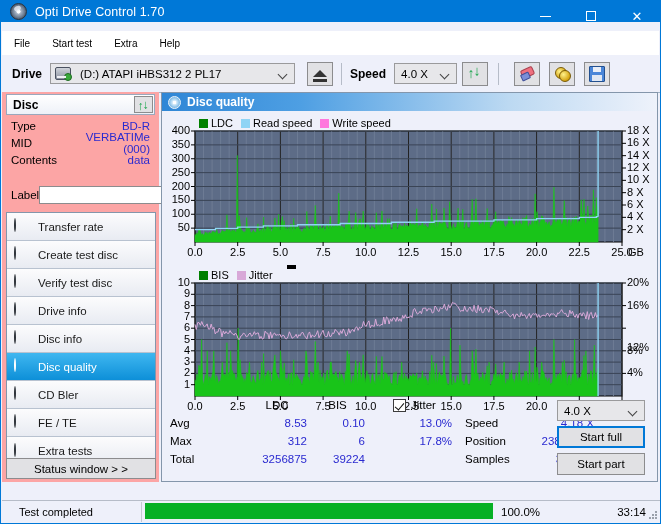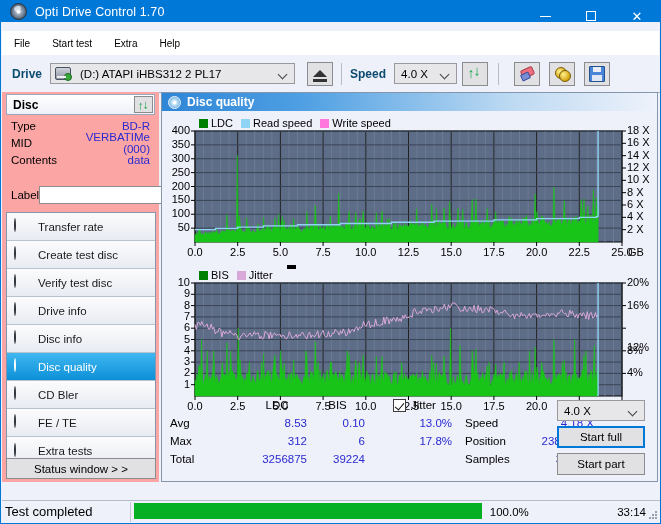--- a/index.html
+++ b/index.html
@@ -47,21 +47,21 @@
     position:absolute;left:1px;top:30px;width:657px;height:24px;
     background:#ffffff;display:flex;align-items:center;
   }
   .menu-item{padding:3px 10px;font-size:10px;color:#000;margin-left:2px;}
   
   .toolbar{
     position:absolute;left:1px;top:54px;width:658px;height:37px;
     background:#eef0fa;display:flex;align-items:center;
     border-bottom:1px solid #9fb2c6;
   }
-  .tb-label{font-size:12px;font-weight:bold;color:#0c4a6e;margin-left:10px;margin-right:8px;}
+  .tb-label{font-size:12px;font-weight:bold;color:#000000;margin-left:10px;margin-right:8px;}
   .combo{
     height:21px;background:#e7e7ea;border:1px solid #9a9a9c;
     display:flex;align-items:center;box-sizing:border-box;font-size:11.5px;color:#000;
     position:relative;
   }
   .combo .cv{padding-left:6px;white-space:nowrap;overflow:hidden;}
   .combo .arrow{
     position:absolute;right:7px;top:6px;width:8px;height:8px;
   }
   .combo .arrow:before{
@@ -174,21 +174,21 @@
     position:absolute;width:88px;height:22px;background:#e1e1e4;border:1px solid #8c8c8e;box-sizing:border-box;
     display:flex;align-items:center;justify-content:center;font-size:11.5px;color:#000;
   }
   .btn-main.primary{border:2px solid #0078d7;}
   
   .statusbar{
     position:absolute;left:1px;bottom:1px;width:658px;height:22px;
     background:#eef0fa;display:flex;align-items:center;
     border-top:1px solid #b6bcc8;box-sizing:border-box;
   }
-  .sb-text{font-size:13px;color:#000;margin-left:3px;width:140px;}
+  .sb-text{font-size:11px;color:#000;margin-left:17px;width:140px;}
   .sb-div{width:1px;height:20px;background:#c3c8d2;}
   .sb-prog{position:relative;width:590px;height:20px;margin-left:3px;display:flex;align-items:center;}
   .sb-bar-track{position:absolute;left:0;top:1px;width:348px;height:16px;background:#eef0fa;}
   .sb-bar{position:absolute;left:0;top:1px;height:16px;background:#06b025;}
   .sb-pct{position:absolute;left:356px;font-size:11.5px;color:#000;}
   .sb-time{position:absolute;right:14px;font-size:11.5px;color:#000;}
   .grip{position:absolute;right:2px;bottom:2px;width:10px;height:10px;}
   .grip i{position:absolute;width:2px;height:2px;background:#9aa0ab;}
 </style>
 </head>

